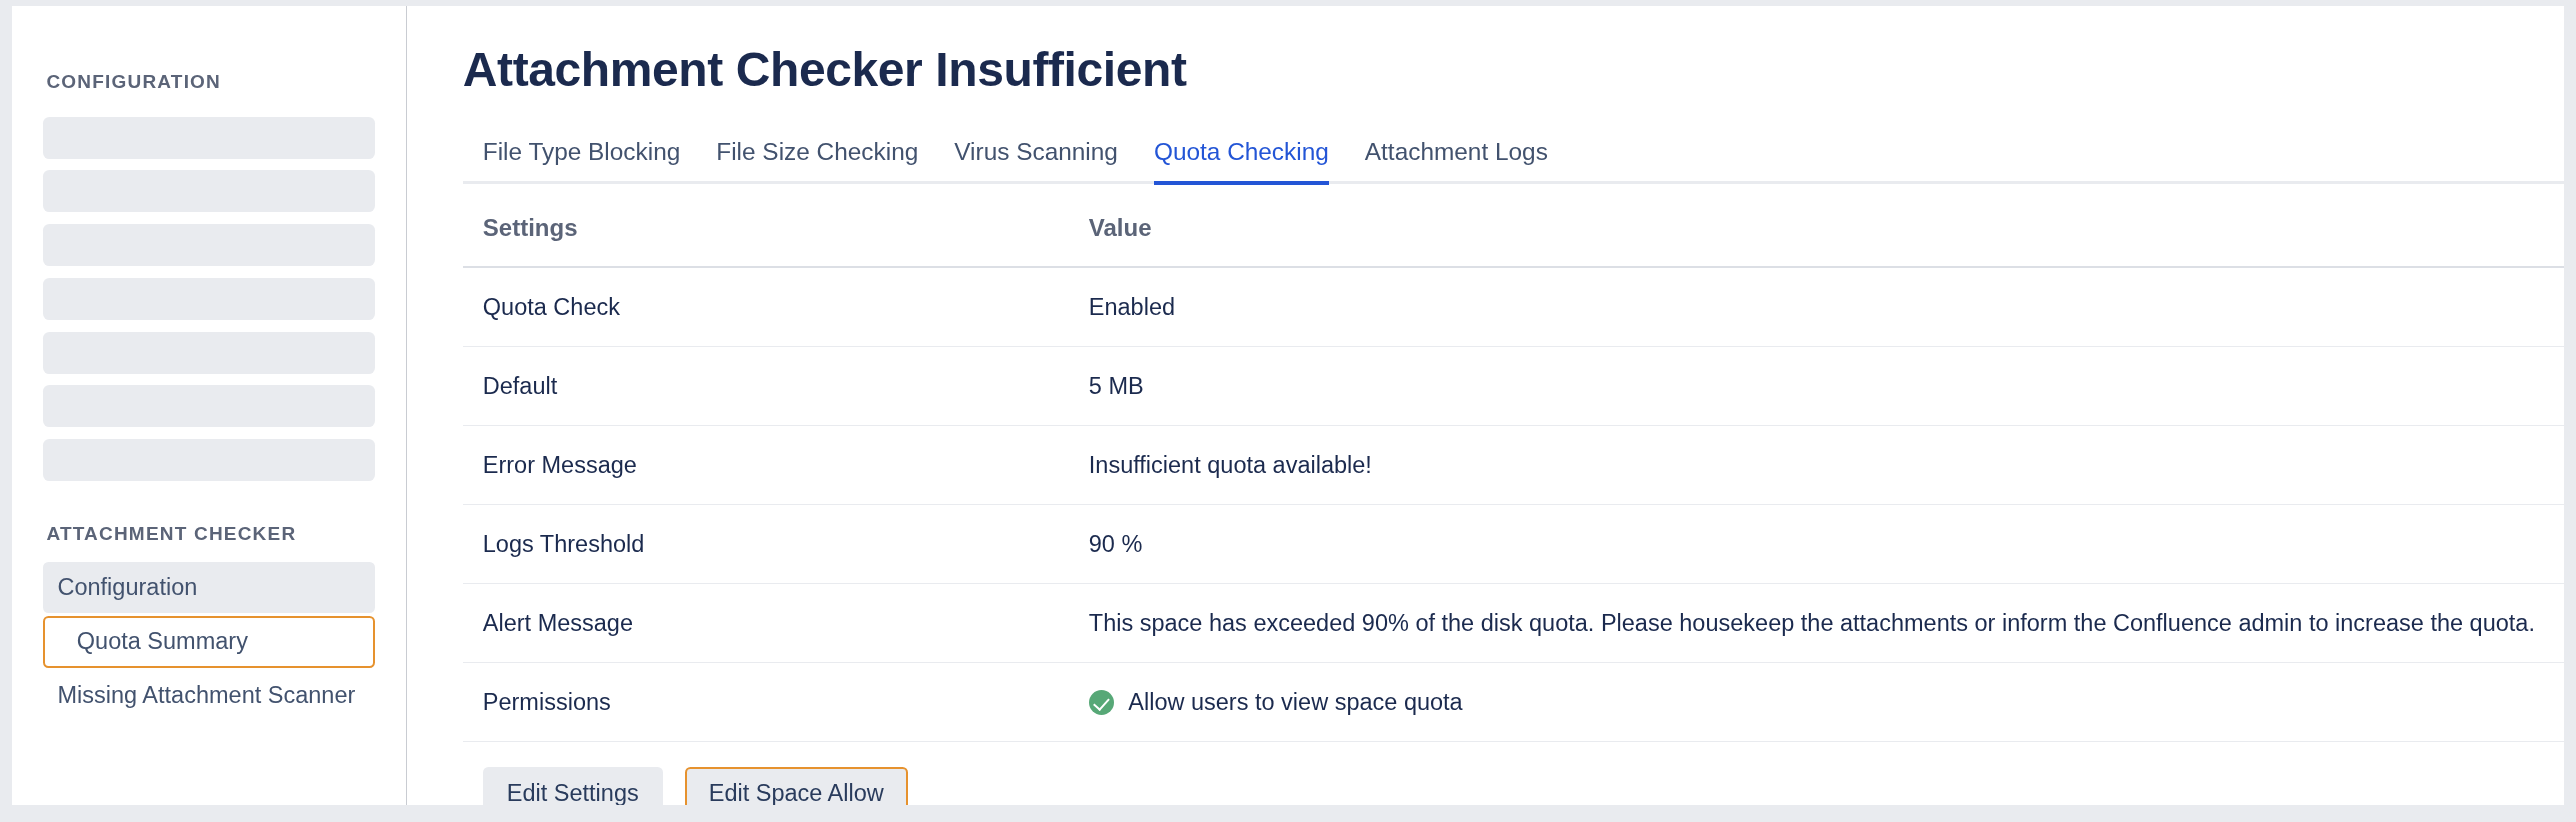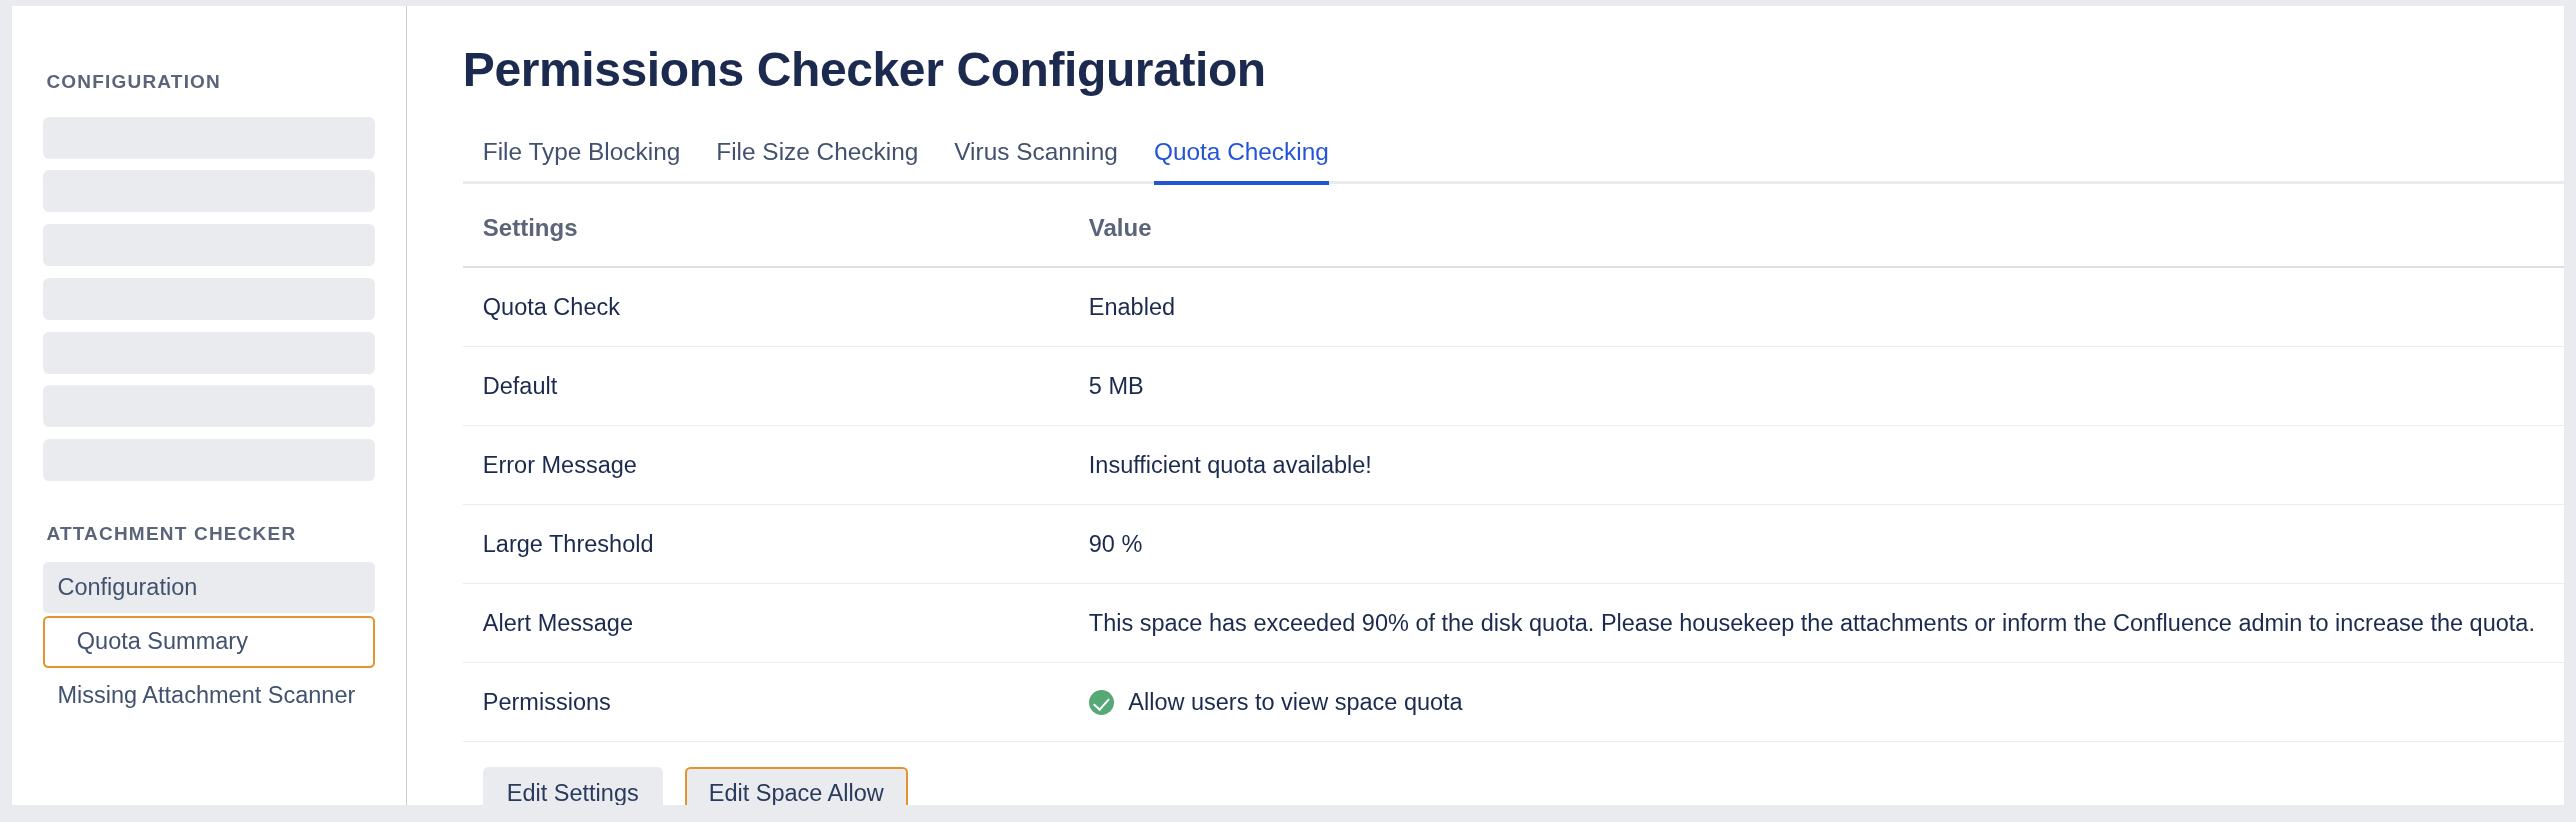--- a/index.html
+++ b/index.html
@@ -211,27 +211,28 @@
 
     <nav class="nav-list">
       <a class="nav-item active-bg">Configuration</a>
       <a class="nav-item focus-ring">Quota Summary</a>
       <a class="nav-item">Missing Attachment Scanner</a>
     </nav>
   </aside>
 
   <main class="main">
 
-    <h1 class="page-title">Permissions Checker Configuration</h1>
+    <h1 class="page-title">Attachment Checker Insufficient</h1>
 
     <div class="tabs">
       <div class="tab">File Type Blocking</div>
       <div class="tab">File Size Checking</div>
       <div class="tab">Virus Scanning</div>
       <div class="tab active">Quota Checking</div>
+      <div class="tab">Attachment Logs</div>
     </div>
 
     <table class="settings-table">
       <thead>
         <tr>
           <th class="col-setting">Settings</th>
           <th class="col-value">Value</th>
         </tr>
       </thead>
       <tbody>
@@ -241,21 +242,21 @@
         </tr>
         <tr>
           <td>Default</td>
           <td>5 MB</td>
         </tr>
         <tr>
           <td>Error Message</td>
           <td>Insufficient quota available!</td>
         </tr>
         <tr>
-          <td>Large Threshold</td>
+          <td>Logs Threshold</td>
           <td>90 %</td>
         </tr>
         <tr>
           <td>Alert Message</td>
           <td>This space has exceeded 90% of the disk quota. Please housekeep the attachments or inform the Confluence admin to increase the quota.</td>
         </tr>
         <tr>
           <td>Permissions</td>
           <td>
             <div class="value-with-icon">

